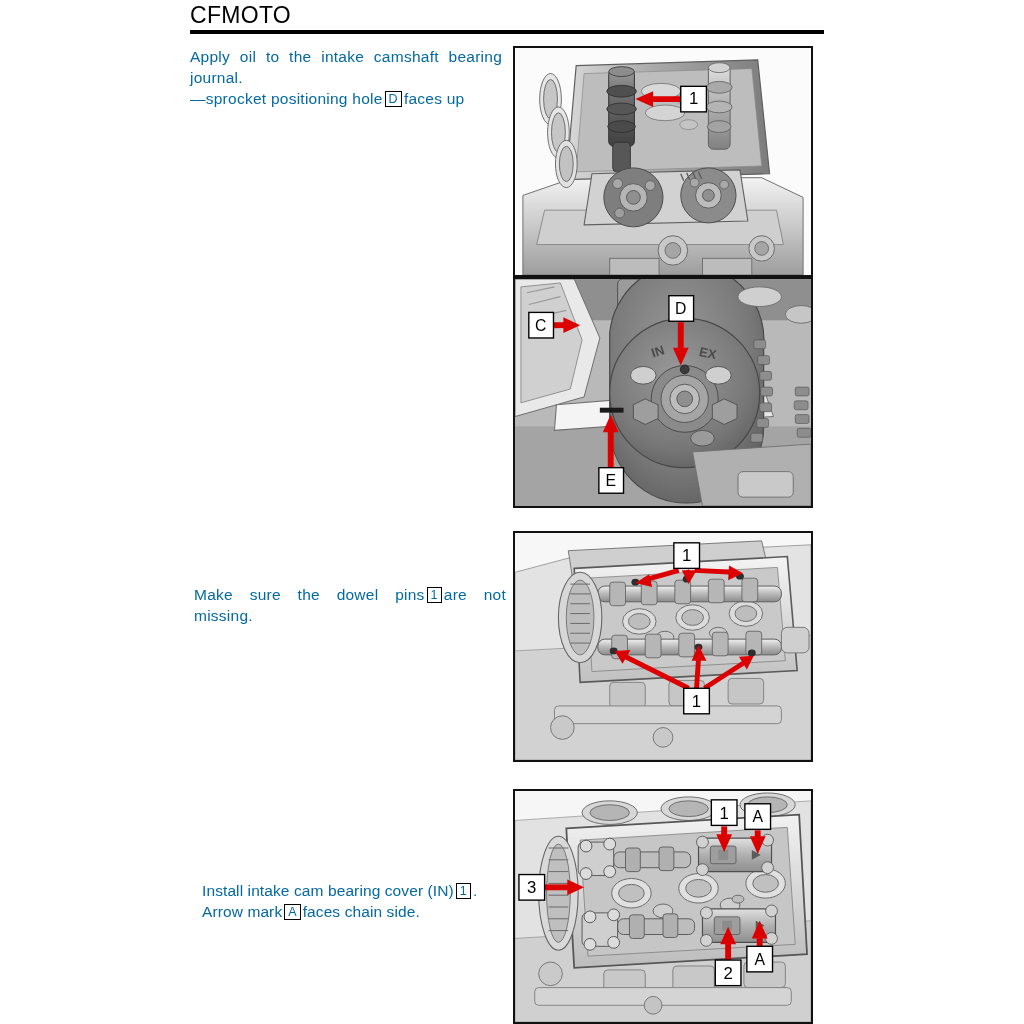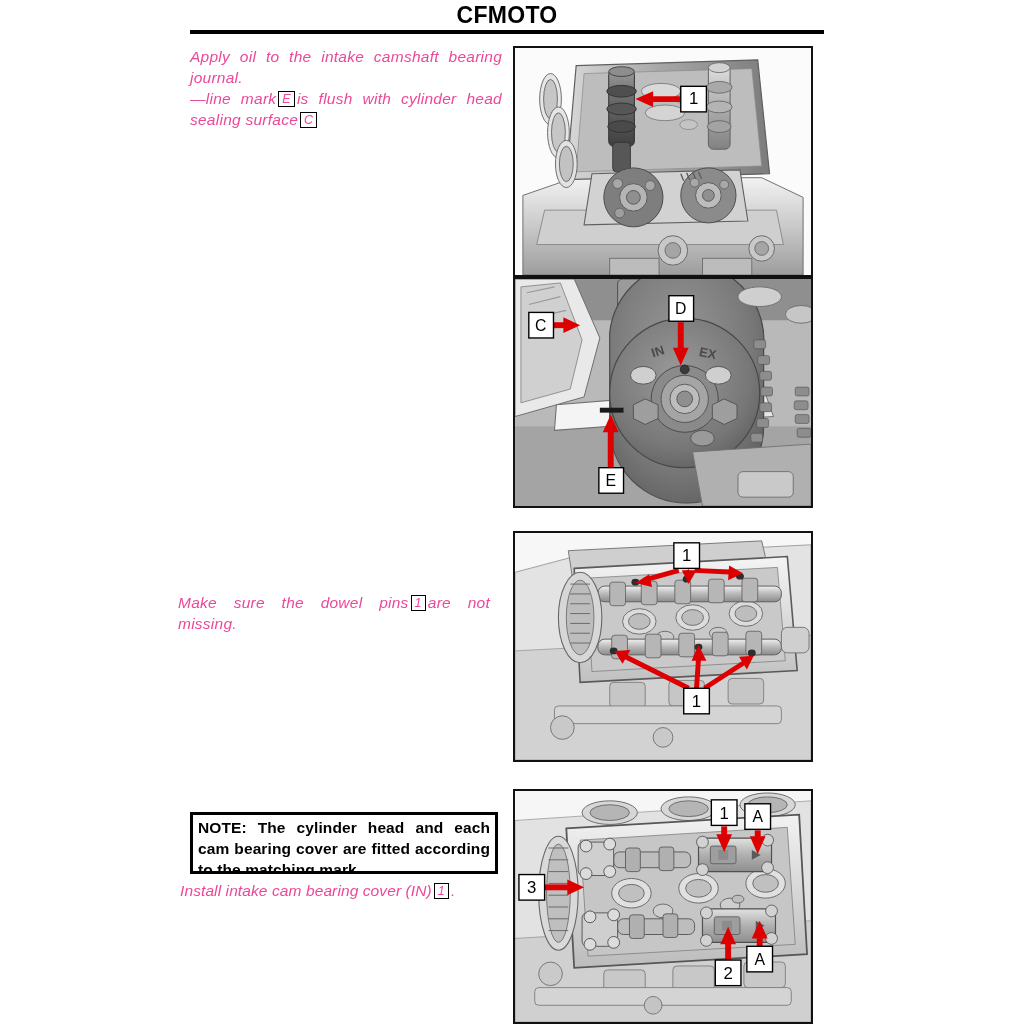--- a/index.html
+++ b/index.html
@@ -3,29 +3,29 @@
 <meta charset="utf-8">
 <style>
   html,body{margin:0;padding:0;background:#fff;}
   body{width:1024px;height:1024px;font-family:"Liberation Sans",sans-serif;color:#000;
        position:relative;overflow:hidden;}
 
   .page{position:absolute;left:0;top:0;width:1024px;height:1024px;}
 
   
   .header{position:absolute;left:190px;top:2px;width:634px;}
-  .header-title{font-size:23px;font-weight:bold;letter-spacing:.3px;line-height:26px;text-align:center;}
+  .header-title{font-size:23px;font-weight:normal;letter-spacing:.3px;line-height:26px;}
   .header-rule{position:absolute;left:190px;top:30px;width:634px;height:4px;background:#000;}
 
   
-  .txt{position:absolute;font-size:15.5px;line-height:21px;color:#ec4899;font-style:italic;}
+  .txt{position:absolute;font-size:15.5px;line-height:21px;color:#0369a1;}
   .txt p{margin:0;}
   .t1{left:190px;top:46px;width:312px;letter-spacing:.25px;}
-  .t2{left:178px;top:584px;width:312px;letter-spacing:.25px;margin-top:8px;}
-  .t3{left:180px;top:880px;width:316px;letter-spacing:.1px;}
+  .t2{left:194px;top:584px;width:312px;letter-spacing:.25px;}
+  .t3{left:202px;top:880px;width:316px;letter-spacing:.1px;}
 
   .jus{text-align:justify;text-align-last:left;}
 
   
   .cal{display:inline-block;border:1px solid #000;padding:0 3px 0 3px;
        font-size:12.5px;line-height:14px;vertical-align:1px;margin:0 2px;background:#fff;}
 
   
   .notebox{position:absolute;left:190px;top:812px;width:308px;height:62px;
            border:3px solid #000;box-sizing:border-box;overflow:hidden;background:#fff;}
@@ -47,33 +47,31 @@
 
 <div class="page">
 
   <div class="header">
     <div class="header-title">CFMOTO</div>
   </div>
   <div class="header-rule"></div>
 
   <div class="txt t1">
     <p class="jus">Apply oil to the intake camshaft bearing journal.</p>
-    <p class="jus"><span>—line mark</span><span class="cal">E</span><span>is flush with cylinder head sealing surface</span><span class="cal">C</span></p>
+    <p><span>—sprocket positioning hole</span><span class="cal">D</span><span>faces up</span></p>
   </div>
 
   <div class="txt t2">
     <p class="jus"><span>Make sure the dowel pins</span><span class="cal">1</span><span>are not missing.</span></p>
   </div>
 
-  <div class="notebox">
-    <div class="inner">NOTE: The cylinder head and each cam bearing cover are fitted according to the matching mark.</div>
-  </div>
 
   <div class="txt t3">
     <p><span>Install intake cam bearing cover (IN)</span><span class="cal">1</span><span>.</span></p>
+    <p><span>Arrow mark</span><span class="cal">A</span><span>faces chain side.</span></p>
   </div>
 
   <div class="panel p1">
     <svg viewBox="0 0 300 231" preserveAspectRatio="none">
       <defs>
         <linearGradient id="g1" x1="0" y1="0" x2="0" y2="1">
           <stop offset="0" stop-color="#f2f2f2"></stop>
             <stop offset=".5" stop-color="#c9c9c9"></stop>
             <stop offset="1" stop-color="#9d9d9d"></stop>
         </linearGradient>

